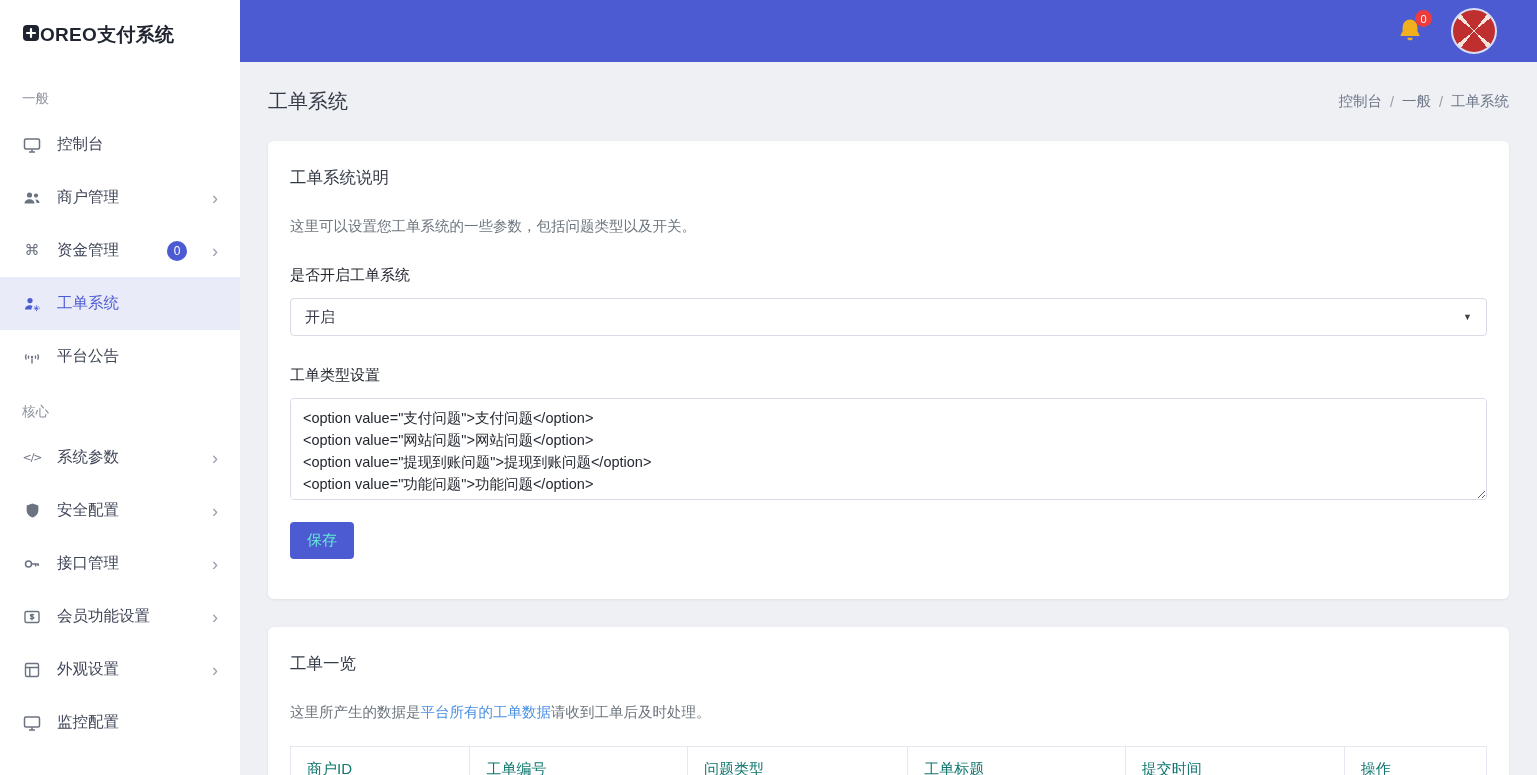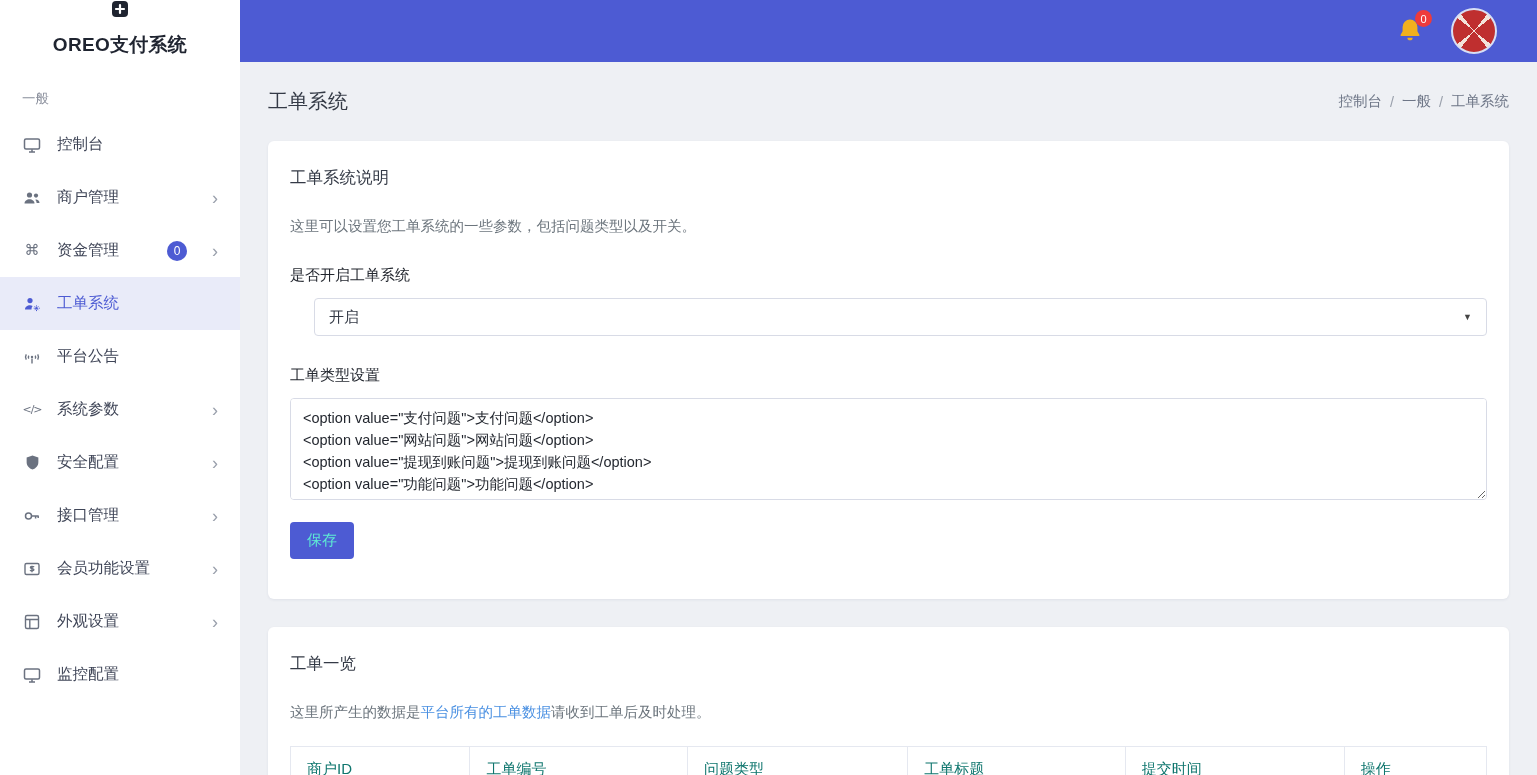--- a/index.html
+++ b/index.html
@@ -5,22 +5,22 @@
   * { margin:0; padding:0; box-sizing:border-box; }
   html,body { width:1537px; height:775px; overflow:hidden;
     font-family:"Liberation Sans","DejaVu Sans",sans-serif; background:var(--content-bg,#eef0f4); }
   :root { --accent:#4d5bd3; --link:#4a90e2; --badge-red:#ee3b3b; --bell-gold:#f2b01e;
           --active-bg:#e9ebf9; --content-bg:#eef0f4; }
 
   .app { display:flex; width:100%; height:100%; }
 
   
   .sidebar { width:240px; background:#fff; flex-shrink:0; height:100%; }
-  .logo { height:70px; display:flex; align-items:center; gap:9px; padding:0 22px;
-          font-size:19px; font-weight:700; color:#1f2430; letter-spacing:.3px;flex-direction:column; }
+  .logo { height:70px; display:flex; align-items:center; padding:0 22px;
+          font-size:19px; font-weight:700; color:#1f2430; letter-spacing:.3px; }
   .nav-section-label { padding:20px 22px 10px; font-size:13.5px; color:#8a8f9c; }
   .nav-item { height:53px; display:flex; align-items:center; gap:15px; padding:0 22px;
               font-size:15.5px; color:#3f4557; cursor:pointer; }
   .nav-item.active { background:var(--active-bg); color:var(--accent); }
   .nav-icon { width:20px; height:20px; display:flex; align-items:center; justify-content:center;
               color:#6b7280; flex-shrink:0; }
   .nav-item.active .nav-icon { color:var(--accent); }
   .nav-icon .glyph { font-family:"DejaVu Sans",sans-serif; font-size:15px; line-height:1; }
   .nav-label { flex:0 1 auto; }
   .nav-badge { margin-left:auto; background:var(--accent); color:#fff; width:20px; height:20px;
@@ -50,21 +50,21 @@
 
   .card { background:#fff; border-radius:6px; box-shadow:0 1px 3px rgba(30,40,90,.07);
           padding:26px 22px 40px; margin-bottom:28px; }
   .card-title { font-size:16.5px; font-weight:500; color:#343a46;font-family:Liberation Mono, monospace; }
   .card-desc { margin-top:28px; font-size:14.5px; color:#6c757d; }
   .card-desc .desc-link { color:var(--link); cursor:pointer; }
 
   .field-label { margin-top:30px; font-size:15px; color:#23272f; }
   .select { margin-top:13px; height:38px; border:1px solid #d8dbe6; border-radius:4px;
             display:flex; align-items:center; padding:0 14px; font-size:15px; color:#343a46;
-            background:#fff; cursor:pointer;margin-left:24px; }
+            background:#fff; cursor:pointer; }
   .select .caret { margin-left:auto; font-size:9px; color:#444; }
 
   .code-textarea { margin-top:13px; display:block; width:100%; height:102px;
             border:1px solid #d8dbe6; border-radius:4px; padding:8px 12px;
             font:14.5px/22px "Liberation Sans","DejaVu Sans",sans-serif; color:#23272f;
             overflow-y:scroll; overflow-x:hidden; }
   .code-textarea::-webkit-scrollbar { width:14px; }
   .code-textarea::-webkit-scrollbar-track { background:#f5f6f8; border-left:1px solid #e8eaef; }
   .code-textarea::-webkit-scrollbar-thumb { background:#c7cbd4; border:3px solid #f5f6f8; border-radius:7px; }
   .code-textarea::-webkit-scrollbar-button:single-button { height:13px; background:#f5f6f8; }
@@ -141,20 +141,21 @@
         <div class="nav-item">
           <span class="nav-icon">
             <svg viewBox="0 0 18 18" width="18" height="18" fill="none" stroke="currentColor" stroke-width="1.4">
               <path d="M3.3 6.3a5.2 5.2 0 0 0 0 5.4M14.7 6.3a5.2 5.2 0 0 1 0 5.4M5.8 7.5a2.8 2.8 0 0 0 0 3M12.2 7.5a2.8 2.8 0 0 1 0 3"></path>
               <circle cx="9" cy="9" r="1.2" fill="currentColor" stroke="none"></circle>
               <path d="M9 10.4V15.4"></path>
             </svg>
           </span>
           <span class="nav-label">平台公告</span>
         </div>
+        <div class="nav-section-label">核心</div>
         <div class="nav-item">
           <span class="nav-icon">
             <span class="glyph" style="font-size:11px;letter-spacing:-1px">&lt;/&gt;</span>
           </span>
           <span class="nav-label">系统参数</span>
           <span class="nav-chevron">›</span>
         </div>
         <div class="nav-item">
           <span class="nav-icon">
             <svg viewBox="0 0 18 18" width="17" height="17" fill="currentColor">

